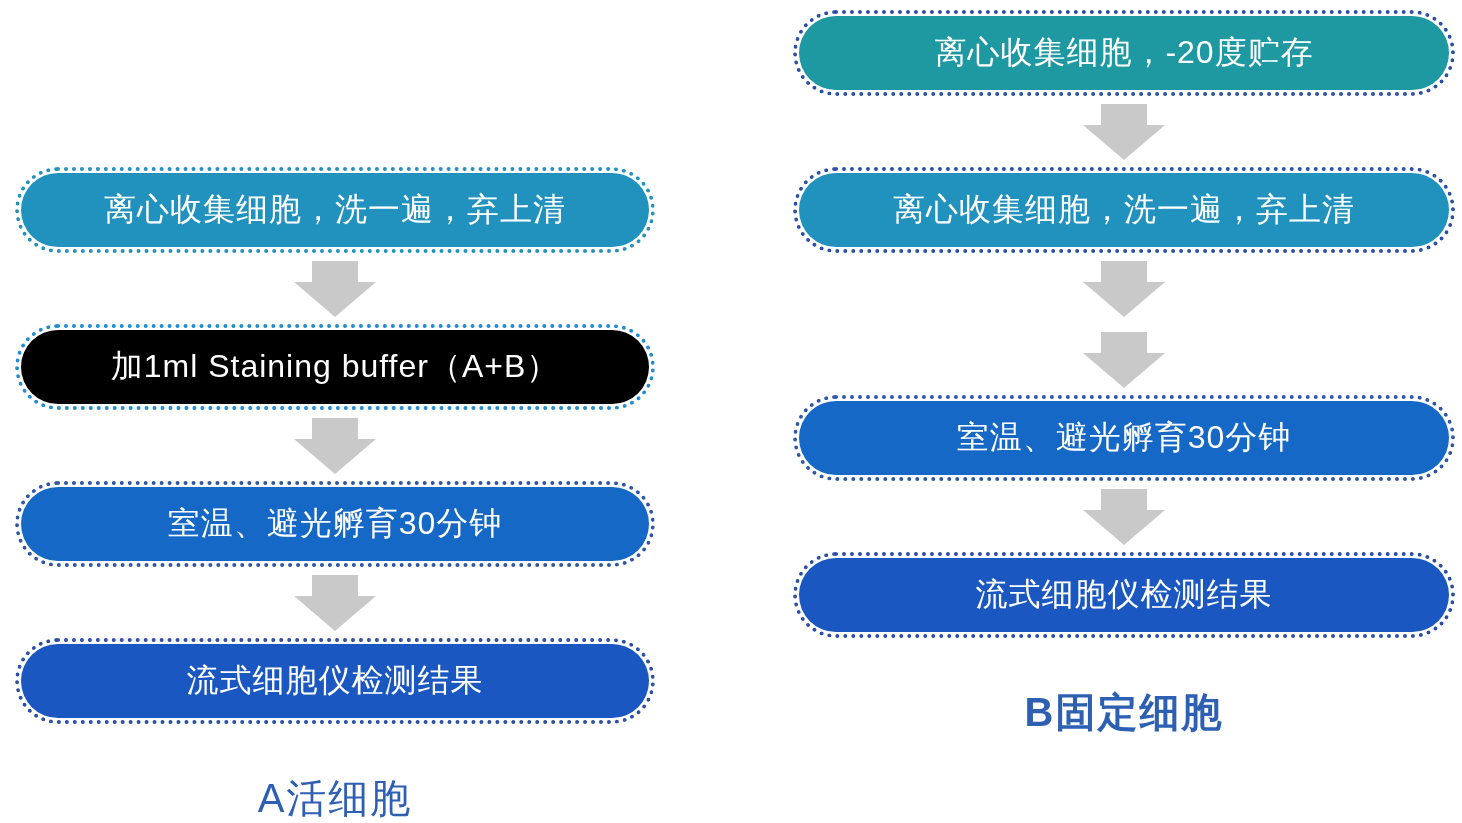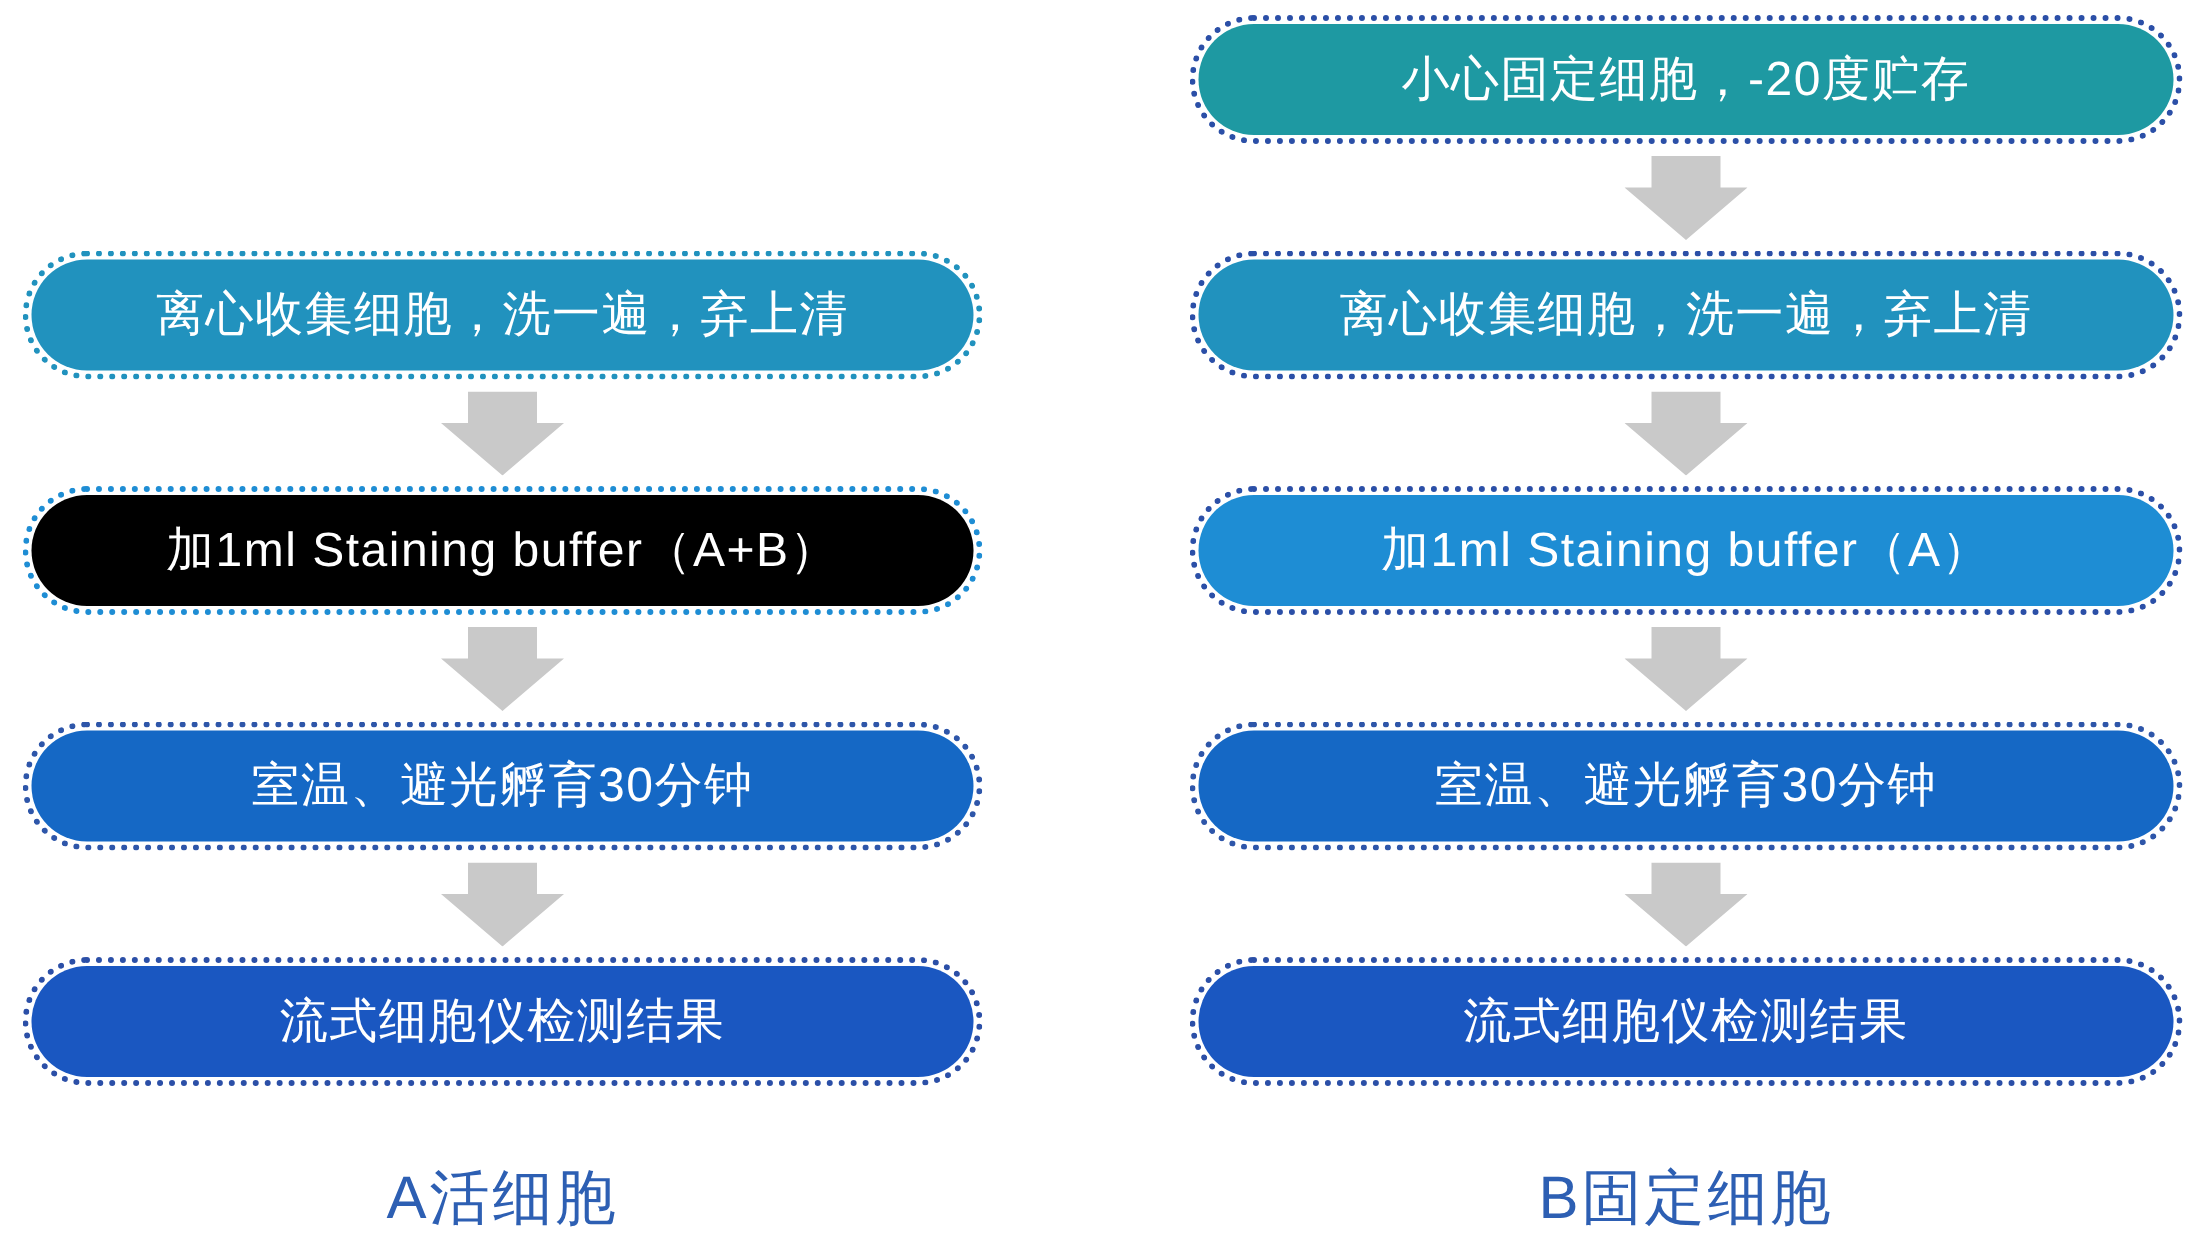--- a/index.html
+++ b/index.html
@@ -108,21 +108,21 @@
       </div>
     </div>
 
     <div class="col-label" style="color: rgb(45, 95, 179);">A活细胞</div>
   </div>
 
   <div class="col col-b">
 
     <div class="pill" style="border-color: rgb(43, 79, 167);">
       <div class="pill-fill" style="background: rgb(30, 153, 162);">
-        <span class="pill-text">小心固定细胞，-20度贮存</span>
+        <span class="pill-text">离心收集细胞，-20度贮存</span>
       </div>
     </div>
 
     <div class="arrow-wrap" style="color: rgb(201, 201, 201);">
       <svg width="82" height="56" viewBox="0 0 82 56">
           <polygon points="18,0 64,0 64,21 82,21 41,56 0,21 18,21" fill="currentColor"></polygon>
         </svg>
     </div>
 
     <div class="pill" style="border-color: rgb(43, 79, 167);">
@@ -130,25 +130,20 @@
         <span class="pill-text">离心收集细胞，洗一遍，弃上清</span>
       </div>
     </div>
 
     <div class="arrow-wrap" style="color: rgb(201, 201, 201);">
       <svg width="82" height="56" viewBox="0 0 82 56">
           <polygon points="18,0 64,0 64,21 82,21 41,56 0,21 18,21" fill="currentColor"></polygon>
         </svg>
     </div>
 
-    <div class="pill" style="border-color: rgb(43, 79, 167);">
-      <div class="pill-fill" style="background: rgb(30, 141, 212);">
-        <span class="pill-text">加1ml Staining buffer（A）</span>
-      </div>
-    </div>
 
     <div class="arrow-wrap" style="color: rgb(201, 201, 201);">
       <svg width="82" height="56" viewBox="0 0 82 56">
           <polygon points="18,0 64,0 64,21 82,21 41,56 0,21 18,21" fill="currentColor"></polygon>
         </svg>
     </div>
 
     <div class="pill" style="border-color: rgb(46, 86, 169);">
       <div class="pill-fill" style="background: rgb(21, 104, 197);">
         <span class="pill-text">室温、避光孵育30分钟</span>
@@ -160,16 +155,16 @@
           <polygon points="18,0 64,0 64,21 82,21 41,56 0,21 18,21" fill="currentColor"></polygon>
         </svg>
     </div>
 
     <div class="pill" style="border-color: rgb(43, 79, 167);">
       <div class="pill-fill" style="background: rgb(26, 87, 193);">
         <span class="pill-text">流式细胞仪检测结果</span>
       </div>
     </div>
 
-    <div class="col-label" style="color: rgb(45, 95, 179);">B固定细胞</div>
+    <div class="col-label" style="color: rgb(45, 95, 179); font-weight: bold;">B固定细胞</div>
   </div>
 
 </div>
 
 </body></html>

